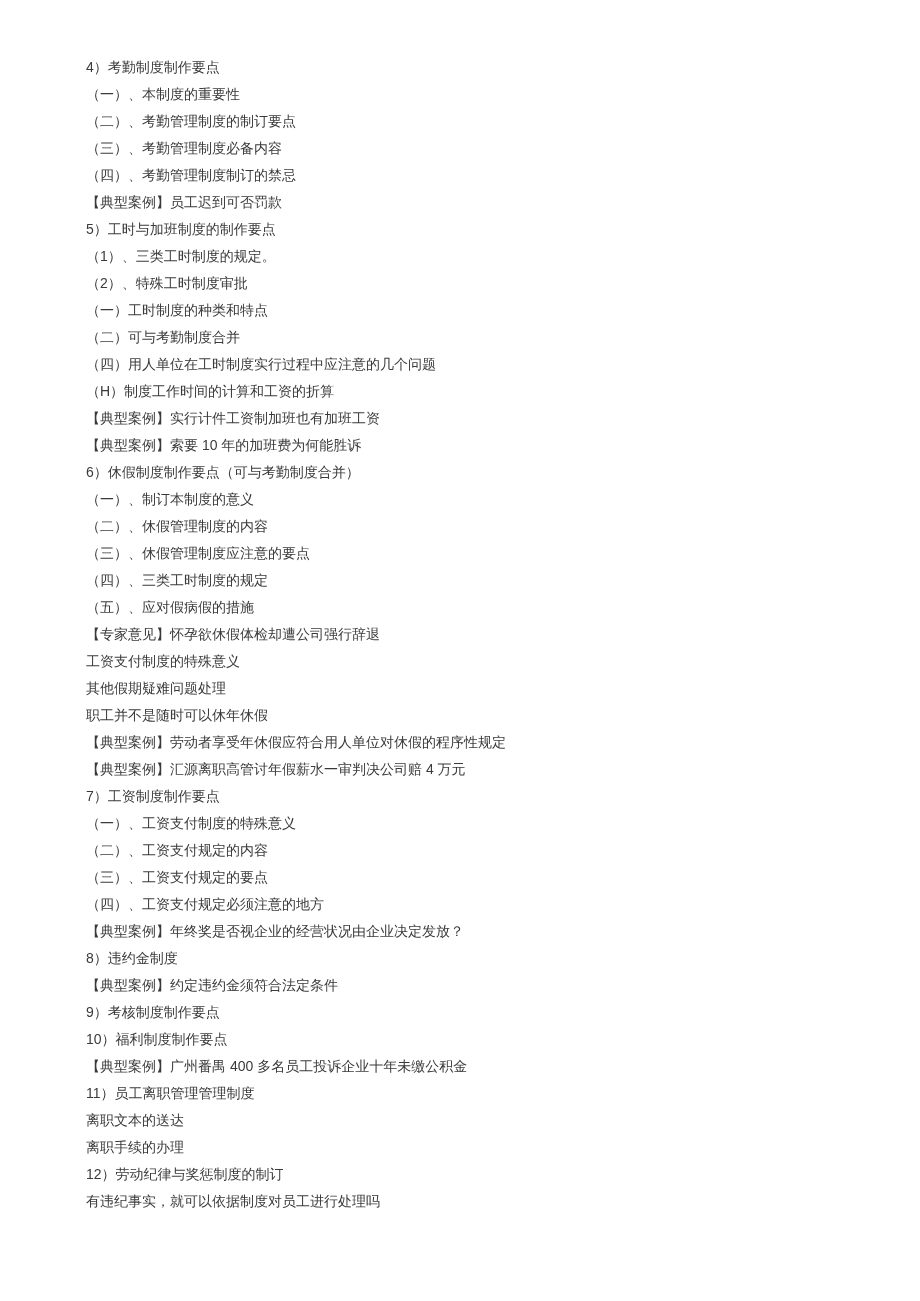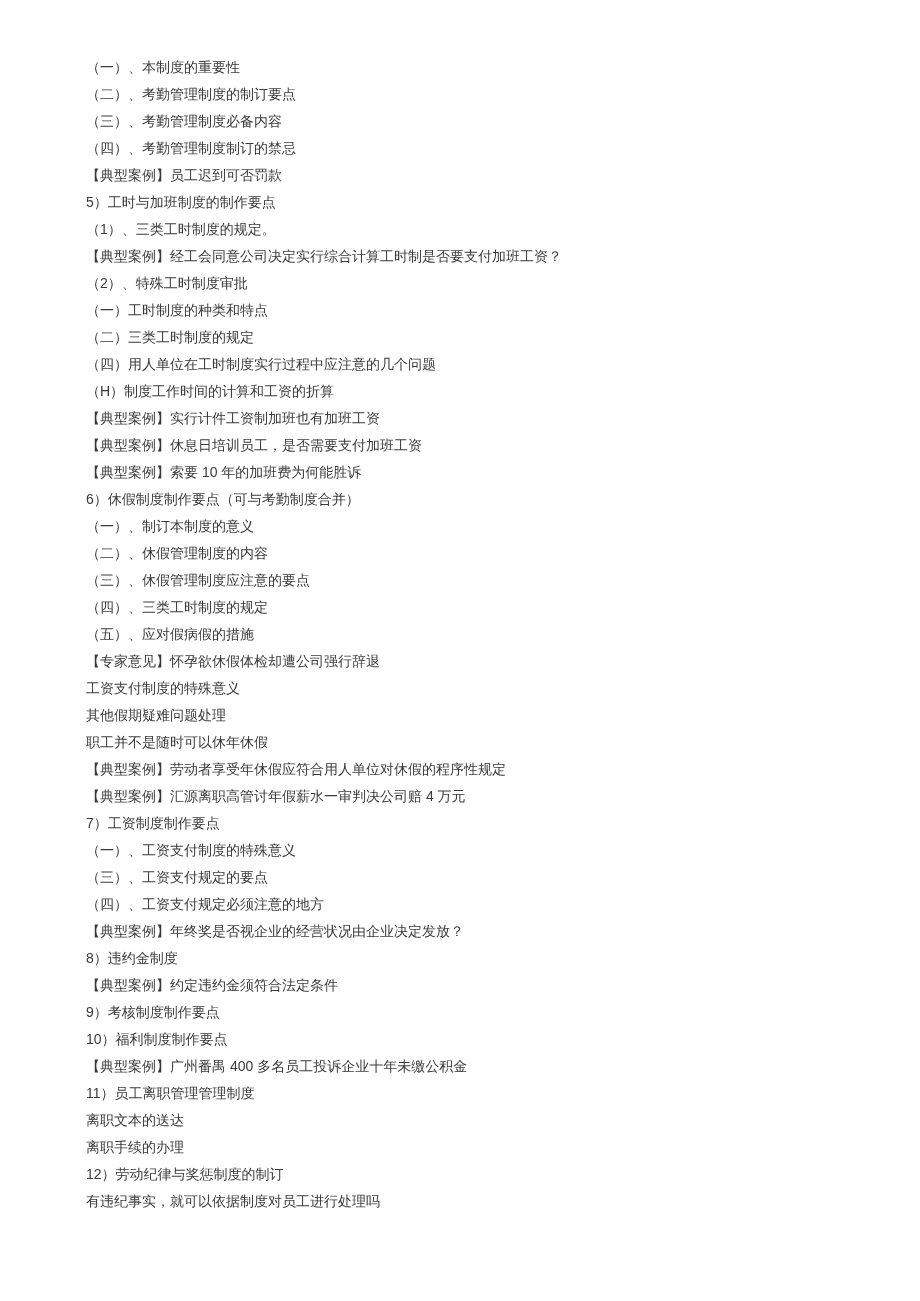--- a/index.html
+++ b/index.html
@@ -17,50 +17,50 @@
     line-height: 27px;
   }
   .line {
     white-space: pre;
   }
 </style>
 </head>
 <body>
 
 <div class="page">
+  <div class="line">4）考勤制度制作要点</div>
   <div class="line">（一）、本制度的重要性</div>
   <div class="line">（二）、考勤管理制度的制订要点</div>
   <div class="line">（三）、考勤管理制度必备内容</div>
   <div class="line">（四）、考勤管理制度制订的禁忌</div>
   <div class="line">【典型案例】员工迟到可否罚款</div>
   <div class="line">5）工时与加班制度的制作要点</div>
   <div class="line">（1）、三类工时制度的规定。</div>
-  <div class="line">【典型案例】经工会同意公司决定实行综合计算工时制是否要支付加班工资？</div>
   <div class="line">（2）、特殊工时制度审批</div>
   <div class="line">（一）工时制度的种类和特点</div>
-  <div class="line">（二）三类工时制度的规定</div>
+  <div class="line">（二）可与考勤制度合并</div>
   <div class="line">（四）用人单位在工时制度实行过程中应注意的几个问题</div>
   <div class="line">（H）制度工作时间的计算和工资的折算</div>
   <div class="line">【典型案例】实行计件工资制加班也有加班工资</div>
-  <div class="line">【典型案例】休息日培训员工，是否需要支付加班工资</div>
   <div class="line">【典型案例】索要 10 年的加班费为何能胜诉</div>
   <div class="line">6）休假制度制作要点（可与考勤制度合并）</div>
   <div class="line">（一）、制订本制度的意义</div>
   <div class="line">（二）、休假管理制度的内容</div>
   <div class="line">（三）、休假管理制度应注意的要点</div>
   <div class="line">（四）、三类工时制度的规定</div>
   <div class="line">（五）、应对假病假的措施</div>
   <div class="line">【专家意见】怀孕欲休假体检却遭公司强行辞退</div>
   <div class="line">工资支付制度的特殊意义</div>
   <div class="line">其他假期疑难问题处理</div>
   <div class="line">职工并不是随时可以休年休假</div>
   <div class="line">【典型案例】劳动者享受年休假应符合用人单位对休假的程序性规定</div>
   <div class="line">【典型案例】汇源离职高管讨年假薪水一审判决公司赔 4 万元</div>
   <div class="line">7）工资制度制作要点</div>
   <div class="line">（一）、工资支付制度的特殊意义</div>
+  <div class="line">（二）、工资支付规定的内容</div>
   <div class="line">（三）、工资支付规定的要点</div>
   <div class="line">（四）、工资支付规定必须注意的地方</div>
   <div class="line">【典型案例】年终奖是否视企业的经营状况由企业决定发放？</div>
   <div class="line">8）违约金制度</div>
   <div class="line">【典型案例】约定违约金须符合法定条件</div>
   <div class="line">9）考核制度制作要点</div>
   <div class="line">10）福利制度制作要点</div>
   <div class="line">【典型案例】广州番禺 400 多名员工投诉企业十年未缴公积金</div>
   <div class="line">11）员工离职管理管理制度</div>
   <div class="line">离职文本的送达</div>

